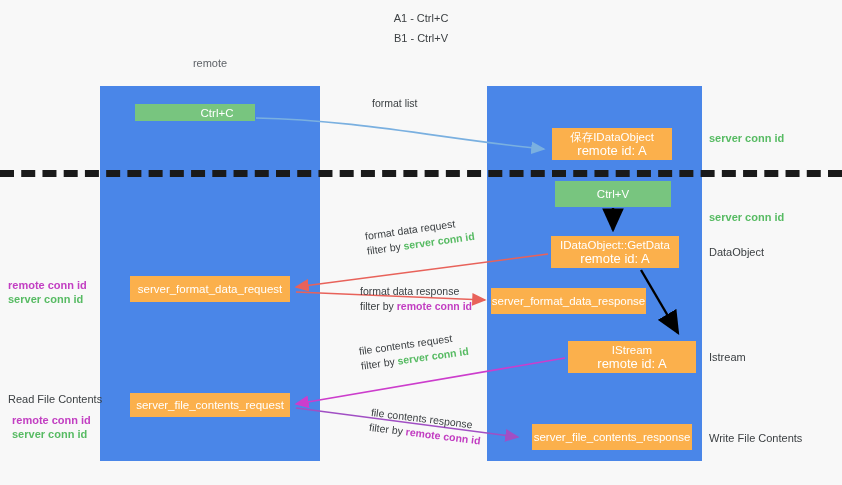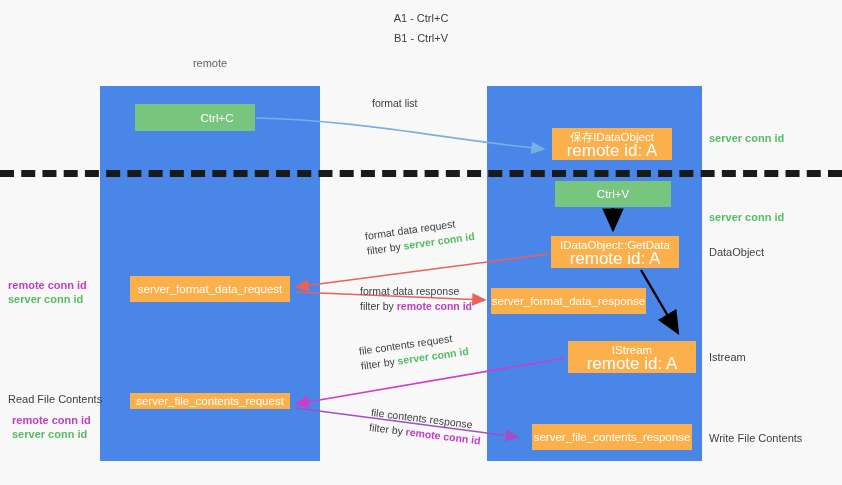--- a/index.html
+++ b/index.html
@@ -65,30 +65,30 @@
     line-height: 14px;
     text-align: center;
     display: flex;
     flex-direction: column;
     align-items: center;
     justify-content: center;
     padding: 2px 4px;
   }
   .node.green  { background: #78c57f; }
   .node.orange { background: #fbb04c; }
-  .node .sub { font-size: 17px; line-height: 14px; }
-
-  #box-ctrlc      { left: 135px; top: 104px; width: 120px; height: 27px; padding-left: 48px; }
+  .node .sub { font-size: 13px; line-height: 14px; }
+
+  #box-ctrlc      { left: 135px; top: 104px; width: 120px; height: 17px; padding-left: 48px; }
   #box-save-ido   { left: 552px; top: 128px; width: 120px; height: 32px; }
   #box-ctrlv      { left: 555px; top: 181px; width: 116px; height: 26px; }
   #box-getdata    { left: 551px; top: 236px; width: 128px; height: 32px; }
   #box-sfdreq     { left: 130px; top: 276px; width: 160px; height: 26px; }
   #box-sfdresp    { left: 491px; top: 288px; width: 155px; height: 26px; }
   #box-istream    { left: 568px; top: 341px; width: 128px; height: 32px; }
-  #box-sfcreq     { left: 130px; top: 393px; width: 160px; height: 16px; }
+  #box-sfcreq     { left: 130px; top: 393px; width: 160px; height: 24px; }
   #box-sfcresp    { left: 532px; top: 424px; width: 160px; height: 26px; }
 
   
   .side {
     font-size: 11px;
     line-height: 14px;
   }
   .side.plain { color: #3c4043; }
   .conn-server { color: #57bb63; font-weight: bold; }
   .conn-remote { color: #c23ec2; font-weight: bold; }

